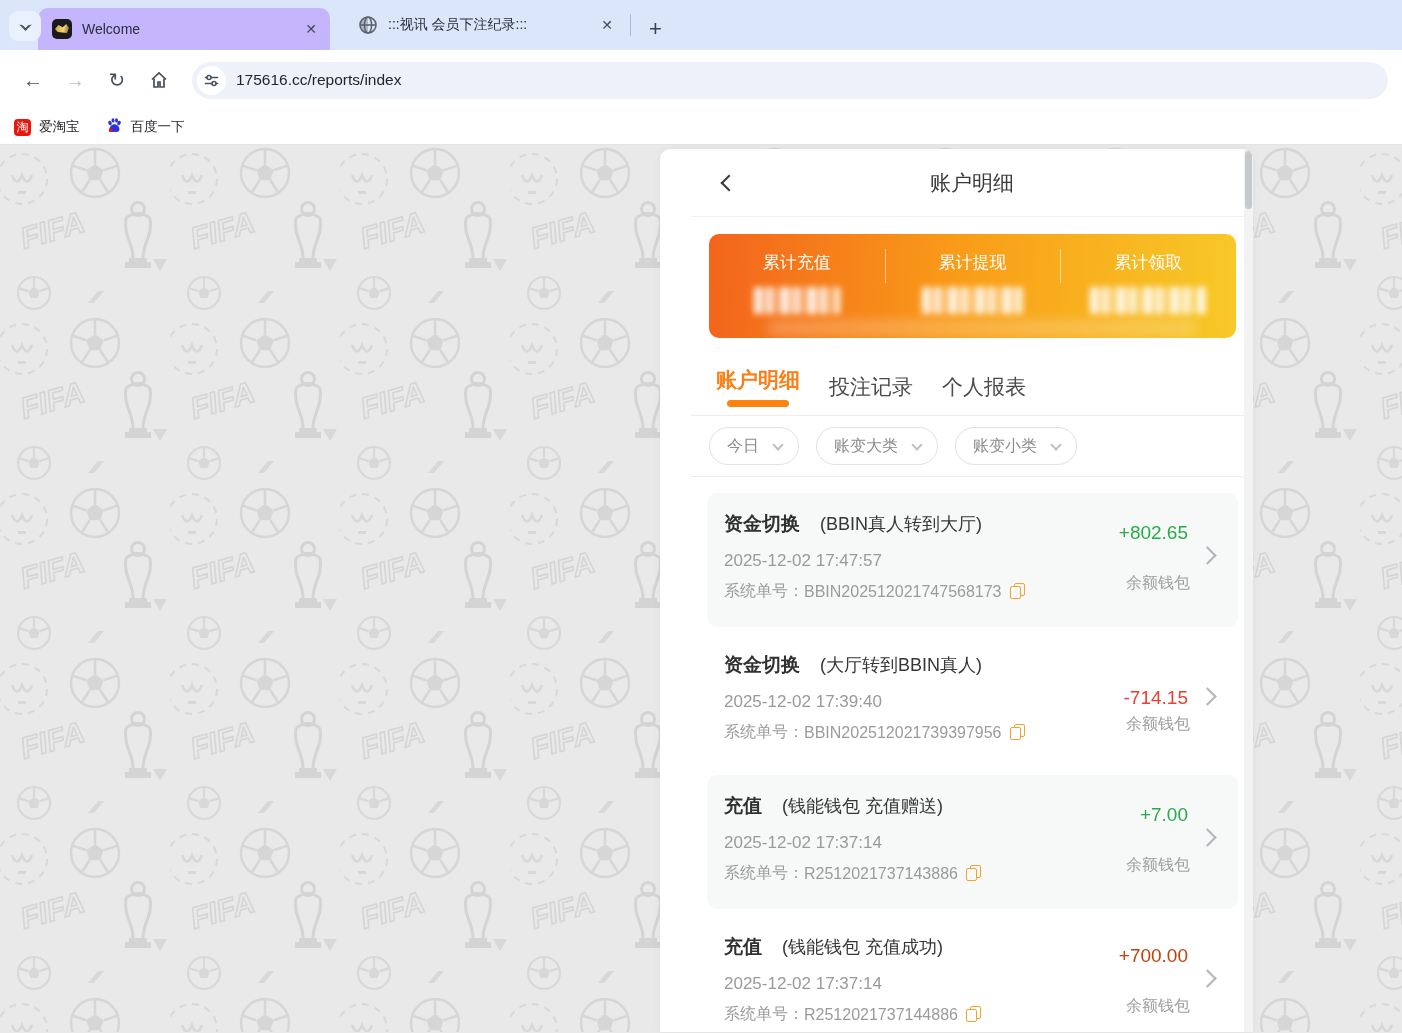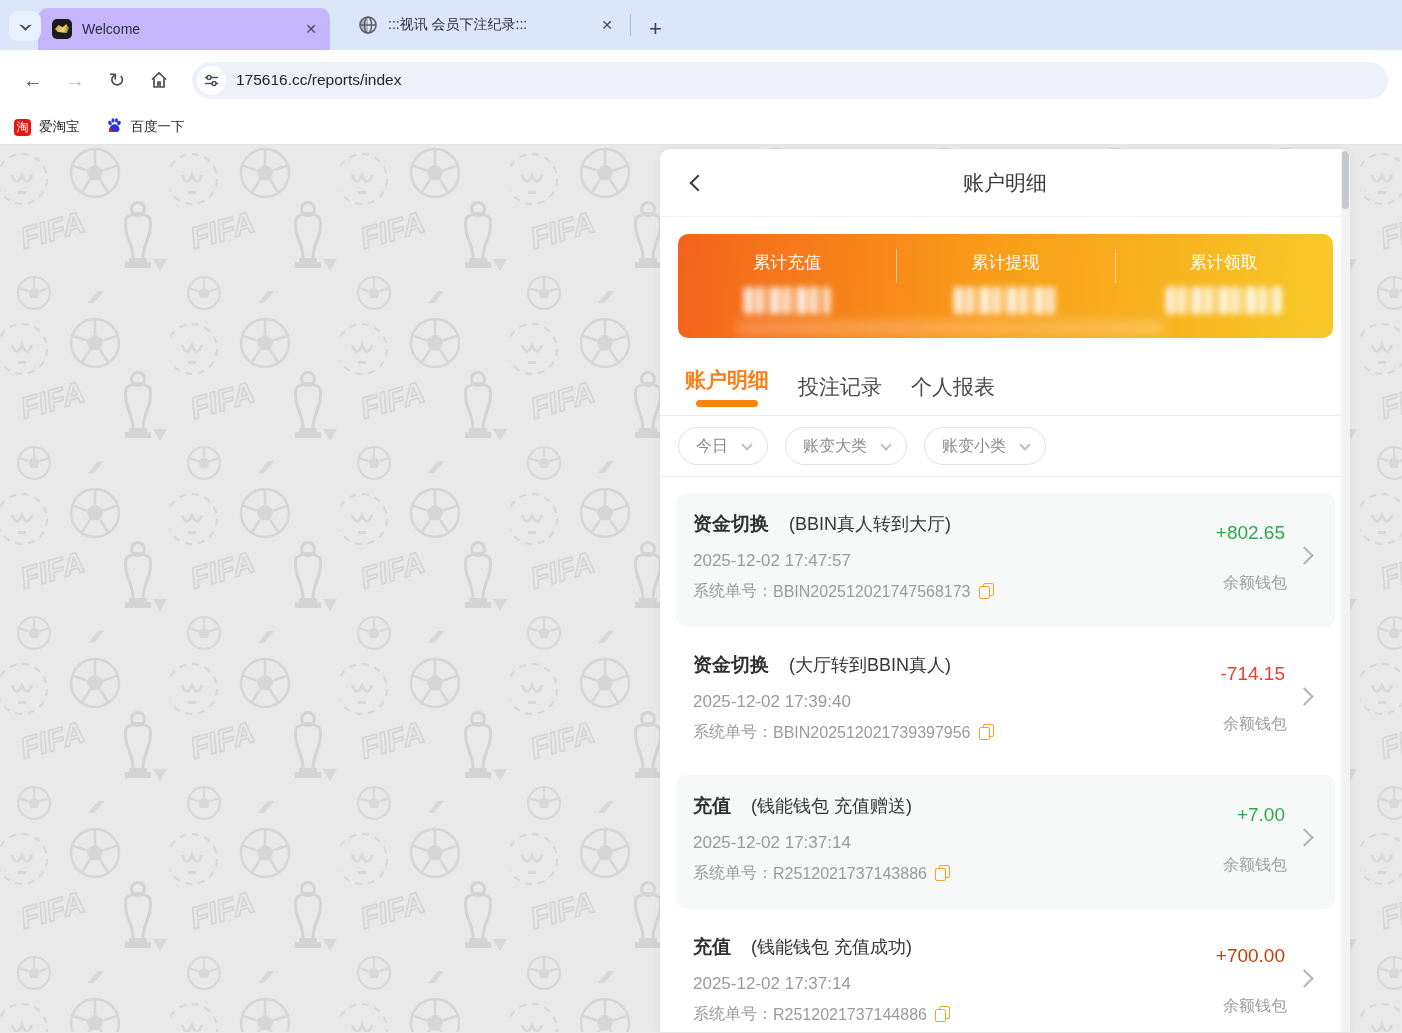--- a/index.html
+++ b/index.html
@@ -30,21 +30,21 @@
   .url-text { font-size:15.5px; color:#21262b; margin-left:10px; }
 
   .bookmarks { height:35px; background:#ffffff; display:flex; align-items:center; padding:0 14px; gap:26px; border-bottom:1px solid #e4e4e4; }
   .bookmark { display:flex; align-items:center; gap:8px; font-size:13.5px; color:#24292f; cursor:pointer; }
   .tb-icon { width:17px; height:17px; border-radius:4px; background:#e8160c; color:#fff; font-size:12px; display:flex; align-items:center; justify-content:center; }
 
   
   .page { position:relative; width:1402px; height:887px; background:#e9e9e9; }
   .pattern-bg { position:absolute; inset:0; }
 
-  .panel { position:absolute; left:660px; top:4px; width:690px; height:883px; background:#ffffff; border-radius:10px 10px 0 0; box-shadow:0 0 10px rgba(0,0,0,.05); overflow:hidden; }
+  .panel { position:absolute; left:660px; top:4px; width:593px; height:883px; background:#ffffff; border-radius:10px 10px 0 0; box-shadow:0 0 10px rgba(0,0,0,.05); overflow:hidden;padding-left:31px; }
 
   .panel-header { height:68px; display:flex; align-items:center; justify-content:center; position:relative; border-bottom:1px solid #efefef; }
   .back-btn { position:absolute; left:26px; top:22px; width:24px; height:24px; display:flex; align-items:center; justify-content:center; cursor:pointer; }
   .chev-left { width:12px; height:12px; border-left:2.5px solid #3c3c3c; border-bottom:2.5px solid #3c3c3c; transform:rotate(45deg); }
   .panel-title { font-size:21px; color:#3a3a3a; }
 
   .stats-card { margin:17px 17px 0 18px; height:104px; border-radius:10px; background:linear-gradient(93deg,#f3641c,#f99d18 48%,#f7c927); display:flex; position:relative; overflow:hidden; }
   .stat { flex:1; display:flex; flex-direction:column; align-items:center; padding-top:17px; position:relative; }
   .stat + .stat:before { content:""; position:absolute; left:0; top:15px; width:1px; height:34px; background:rgba(255,255,255,.55); }
   .stat-label { color:#ffffff; font-size:17px; }
@@ -285,21 +285,21 @@
         <div class="txn-titlerow">
           <span class="txn-type">资金切换</span>
           <span class="txn-detail">(大厅转到BBIN真人)</span>
         </div>
         <div class="txn-date">2025-12-02 17:39:40</div>
         <div class="txn-orderrow">
           <span>系统单号：</span>
           <span>BBIN202512021739397956</span>
           <span class="copy-icon"></span>
         </div>
-        <div class="txn-amount" style="color: rgb(238, 61, 49);">-714.15</div>
+        <div class="txn-amount" style="color: rgb(238, 61, 49); margin-top: 24px;">-714.15</div>
         <div class="txn-wallet">余额钱包</div>
         <div class="txn-chevron"></div>
       </div>
 
       <div class="txn shaded">
         <div class="txn-titlerow">
           <span class="txn-type">充值</span>
           <span class="txn-detail">(钱能钱包 充值赠送)</span>
         </div>
         <div class="txn-date">2025-12-02 17:37:14</div>

